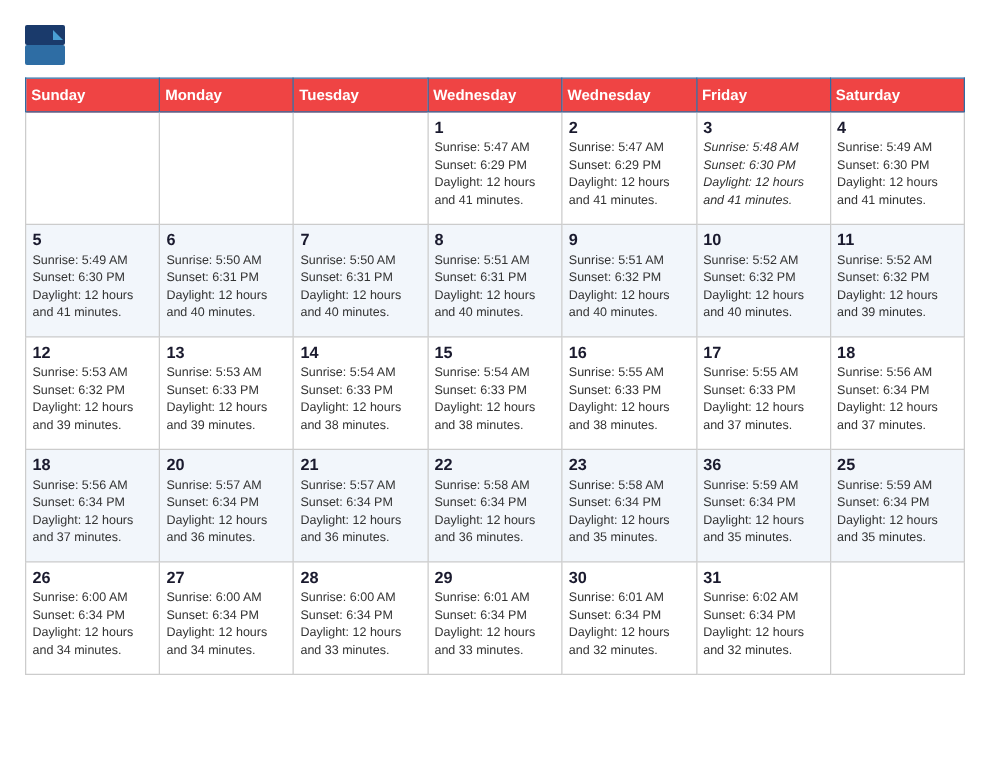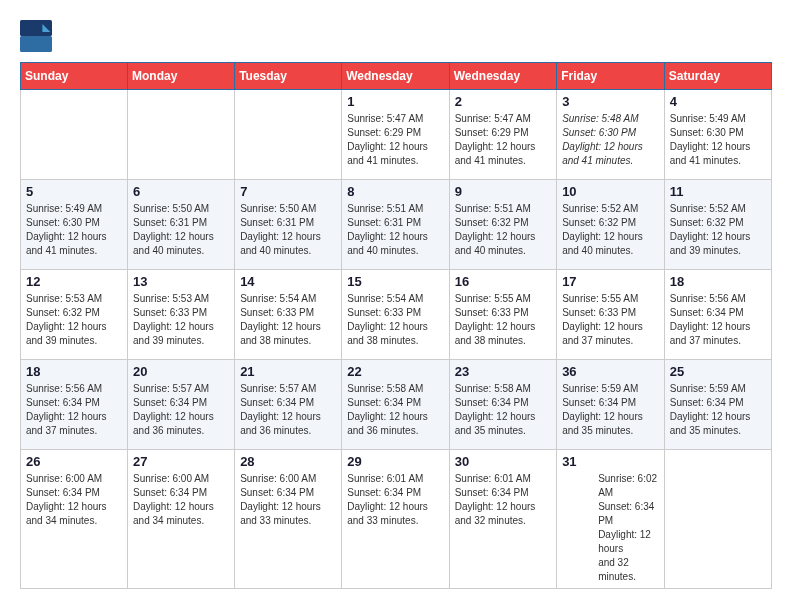--- a/index.html
+++ b/index.html
@@ -334,21 +334,21 @@
         </td>
         <td>
           <div class="day-number">30</div>
           <div class="day-info" style="white-space: pre-line;">Sunrise: 6:01 AM
 Sunset: 6:34 PM
 Daylight: 12 hours
 and 32 minutes.</div>
         </td>
         <td>
           <div class="day-number">31</div>
-          <div class="day-info" style="white-space: pre-line; margin-left: 36px;">Sunrise: 6:02 AM
+          <div class="day-info" style="white-space: pre-line;">Sunrise: 6:02 AM
 Sunset: 6:34 PM
 Daylight: 12 hours
 and 32 minutes.</div>
         </td>
         <td class="empty-cell"></td>
       </tr>
     </tbody>
 </table>
 
 </body></html>

